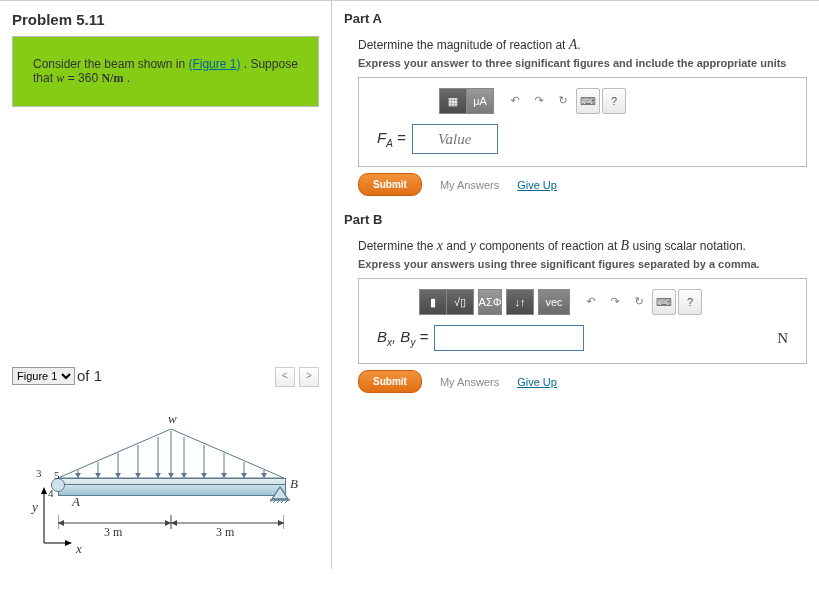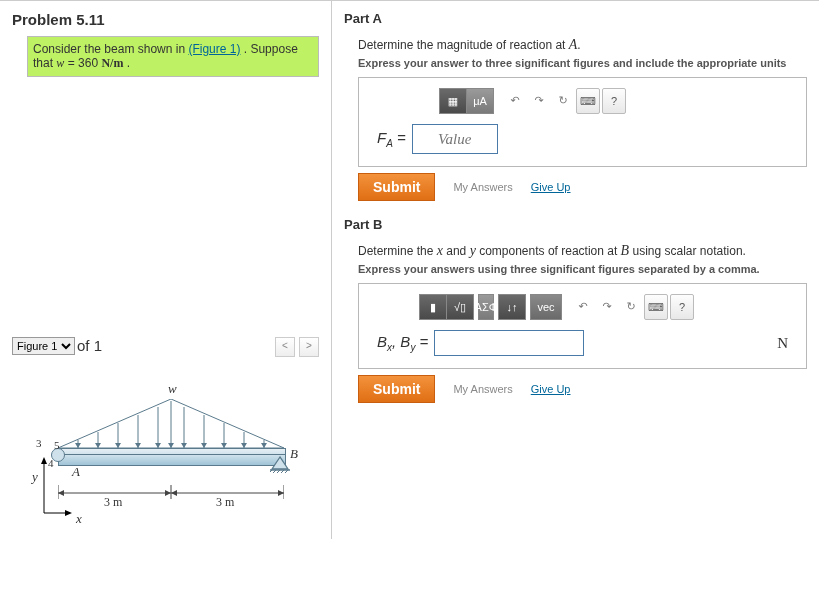--- a/index.html
+++ b/index.html
@@ -1,20 +1,20 @@
 <!DOCTYPE html>
 <html><head>
 <meta charset="utf-8">
 <style>
   html,body{margin:0;padding:0;font-family:Arial,Helvetica,sans-serif;font-size:12px;color:#333;background:#fff}
   .page{width:819px;border-top:1px solid #ccc;display:flex}
   .left{width:332px;border-right:1px solid #ccc;padding:6px 0 10px 0;box-sizing:border-box}
   .right{flex:1;padding:6px 12px 10px 12px;box-sizing:border-box}
   .title{font-size:15px;font-weight:bold;padding:4px 12px 8px 12px}
-  .problem-box{border:1px solid #bbb;margin:0 12px 8px 27px;padding:5px;background:#bef264;font-size:12px}
+  .problem-box{border:1px solid #bbb;margin:0 12px 8px 12px;padding:20px;background:#84cc16;font-size:12px}
   .problem-box a{color:#069;text-decoration:underline}
   .serif{font-family:'Times New Roman',serif}
   .fig-bar{display:flex;margin:260px 12px 2px 12px}
   .fig-select{font-size:11px;border:1px solid #999;height:18px}
   .fig-of{font-size:15px;margin-left:2px}
   .fig-nav{margin-left:auto;display:flex;gap:4px}
   .nav-btn{width:18px;height:18px;border:1px solid #ccc;background:linear-gradient(#fff,#eee);font-size:10px;line-height:16px;text-align:center;color:#888;cursor:pointer}
   .figure-img{margin:2px 12px 0 12px;border:none;height:170px;position:relative;background:#fff}
   .beam{position:absolute;left:46px;top:95px;width:226px;height:10px;background:linear-gradient(#cfe2ec,#9fc3d6);border:1px solid #5a7a8c}
   .beam2{position:absolute;left:46px;top:89px;width:226px;height:6px;background:linear-gradient(#e6eef3,#cfe2ec);border:1px solid #5a7a8c;border-bottom:none}
@@ -42,21 +42,21 @@
   .tb-plain .tb-btn{background:none;border:none;color:#777;width:22px}
   .tb-plain .tb-btn.box{border:1px solid #bbb;background:linear-gradient(#fdfdfd,#e8e8e8);color:#555;border-radius:2px}
   .eq-row{display:flex;align-items:center;margin-left:8px}
   .eq-label{font-family:Liberation Sans, sans-serif;font-style:italic;font-size:15px;margin-right:6px}
   .eq-label sub{font-size:10px;font-style:italic}
   .val-input{border:1.5px solid #4a7aa8;height:26px;width:80px;font-family:'Times New Roman',serif;font-style:italic;font-size:15px;color:#888;text-align:center;margin-right:2px}
   .unit-input{border:1.5px solid #4a7aa8;border-left:1px solid #4a7aa8;height:26px;width:70px;font-family:'Times New Roman',serif;font-style:italic;font-size:15px;color:#888;text-align:center}
   .plain-input{border:1.5px solid #4a7aa8;height:24px;width:140px;padding:0 4px}
   .unit-N{font-family:'Times New Roman',serif;font-size:15px;margin-left:auto;margin-right:4px}
   .submit-row{margin:6px 0 16px 14px;display:flex;align-items:center;gap:18px}
-  .submit-btn{background:linear-gradient(#f3923b,#e06f14);color:#fff;border:1px solid #c85e0e;font-size:14px;font-weight:bold;padding:5px 14px;border-radius:0;cursor:pointer}
+  .submit-btn{background:linear-gradient(#f3923b,#e06f14);color:#fff;border:1px solid #c85e0e;font-size:10px;font-weight:bold;padding:5px 14px;border-radius:10px;cursor:pointer}
   .my-ans{font-size:11px;color:#888}
   .giveup{font-size:11px;color:#069;text-decoration:underline;cursor:pointer}
   .toolbarB{margin-left:50px}
   .answer-box.b{padding-right:14px}
   .eq-row.b{justify-content:flex-start}
 </style>
 </head>
 <body>
 
 <div class="page">
@@ -199,21 +199,21 @@
       <span>Determine the </span><span class="serif-i">x</span><span> and </span><span class="serif-i">y</span><span> components of reaction at </span><span class="serif-i">B</span><span> using scalar notation.</span>
     </div>
     <div class="bold-instr">Express your answers using three significant figures separated by a comma.</div>
     <div class="answer-box b">
       <div class="toolbar toolbarB">
         <span class="tb-grp">
           <span class="tb-btn">▮</span>
           <span class="tb-btn">√▯</span>
         </span>
         <span class="tb-grp" style="background:linear-gradient(#9a9a9a,#7a7a7a)">
-          <span class="tb-btn" style="width:14px">ΑΣΦ</span>
+          <span class="tb-btn" style="width:22px">ΑΣΦ</span>
         </span>
         <span class="tb-grp">
           <span class="tb-btn">↓↑</span>
         </span>
         <span class="tb-grp" style="background:linear-gradient(#8a8a8a,#6a6a6a)">
           <span class="tb-btn" style="width:30px">vec</span>
         </span>
         <span class="tb-plain">
           <span class="tb-btn">↶</span>
           <span class="tb-btn">↷</span>

